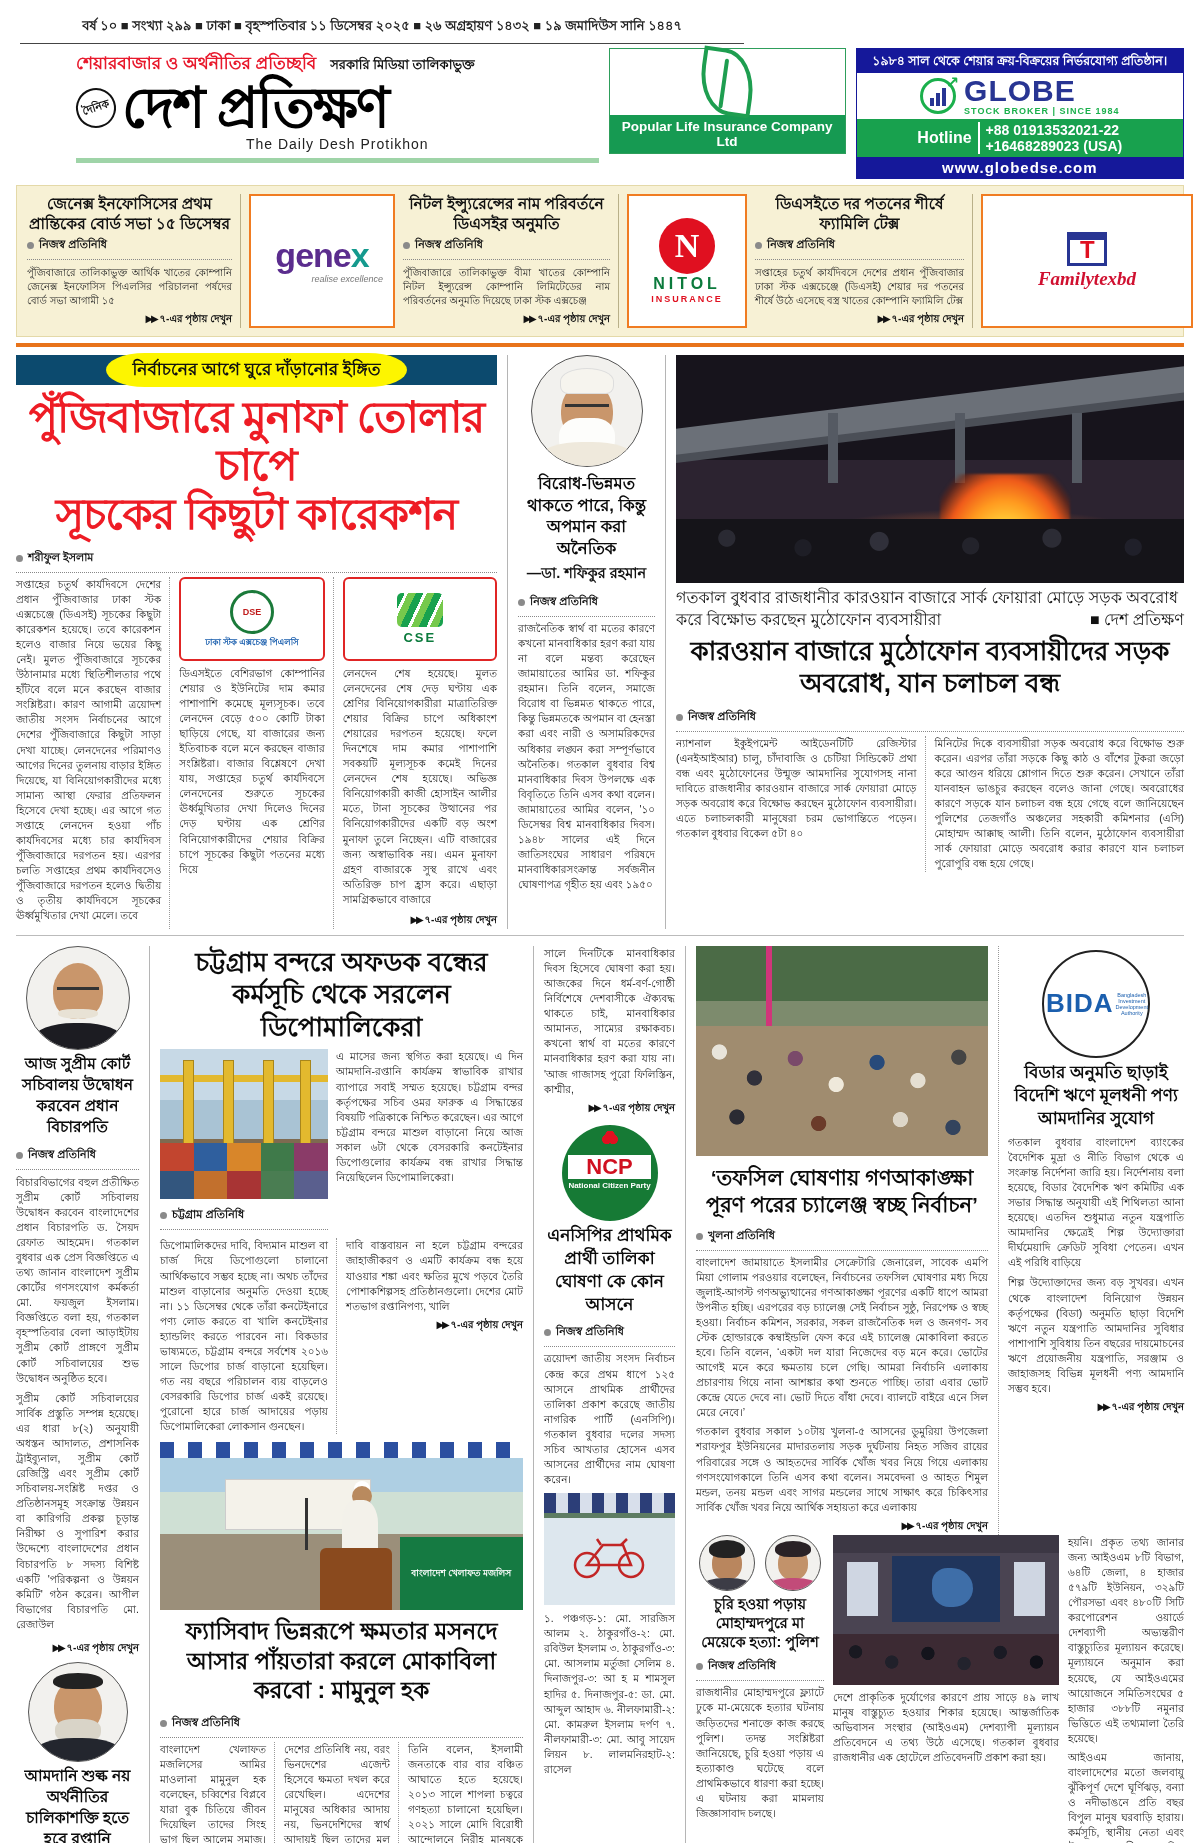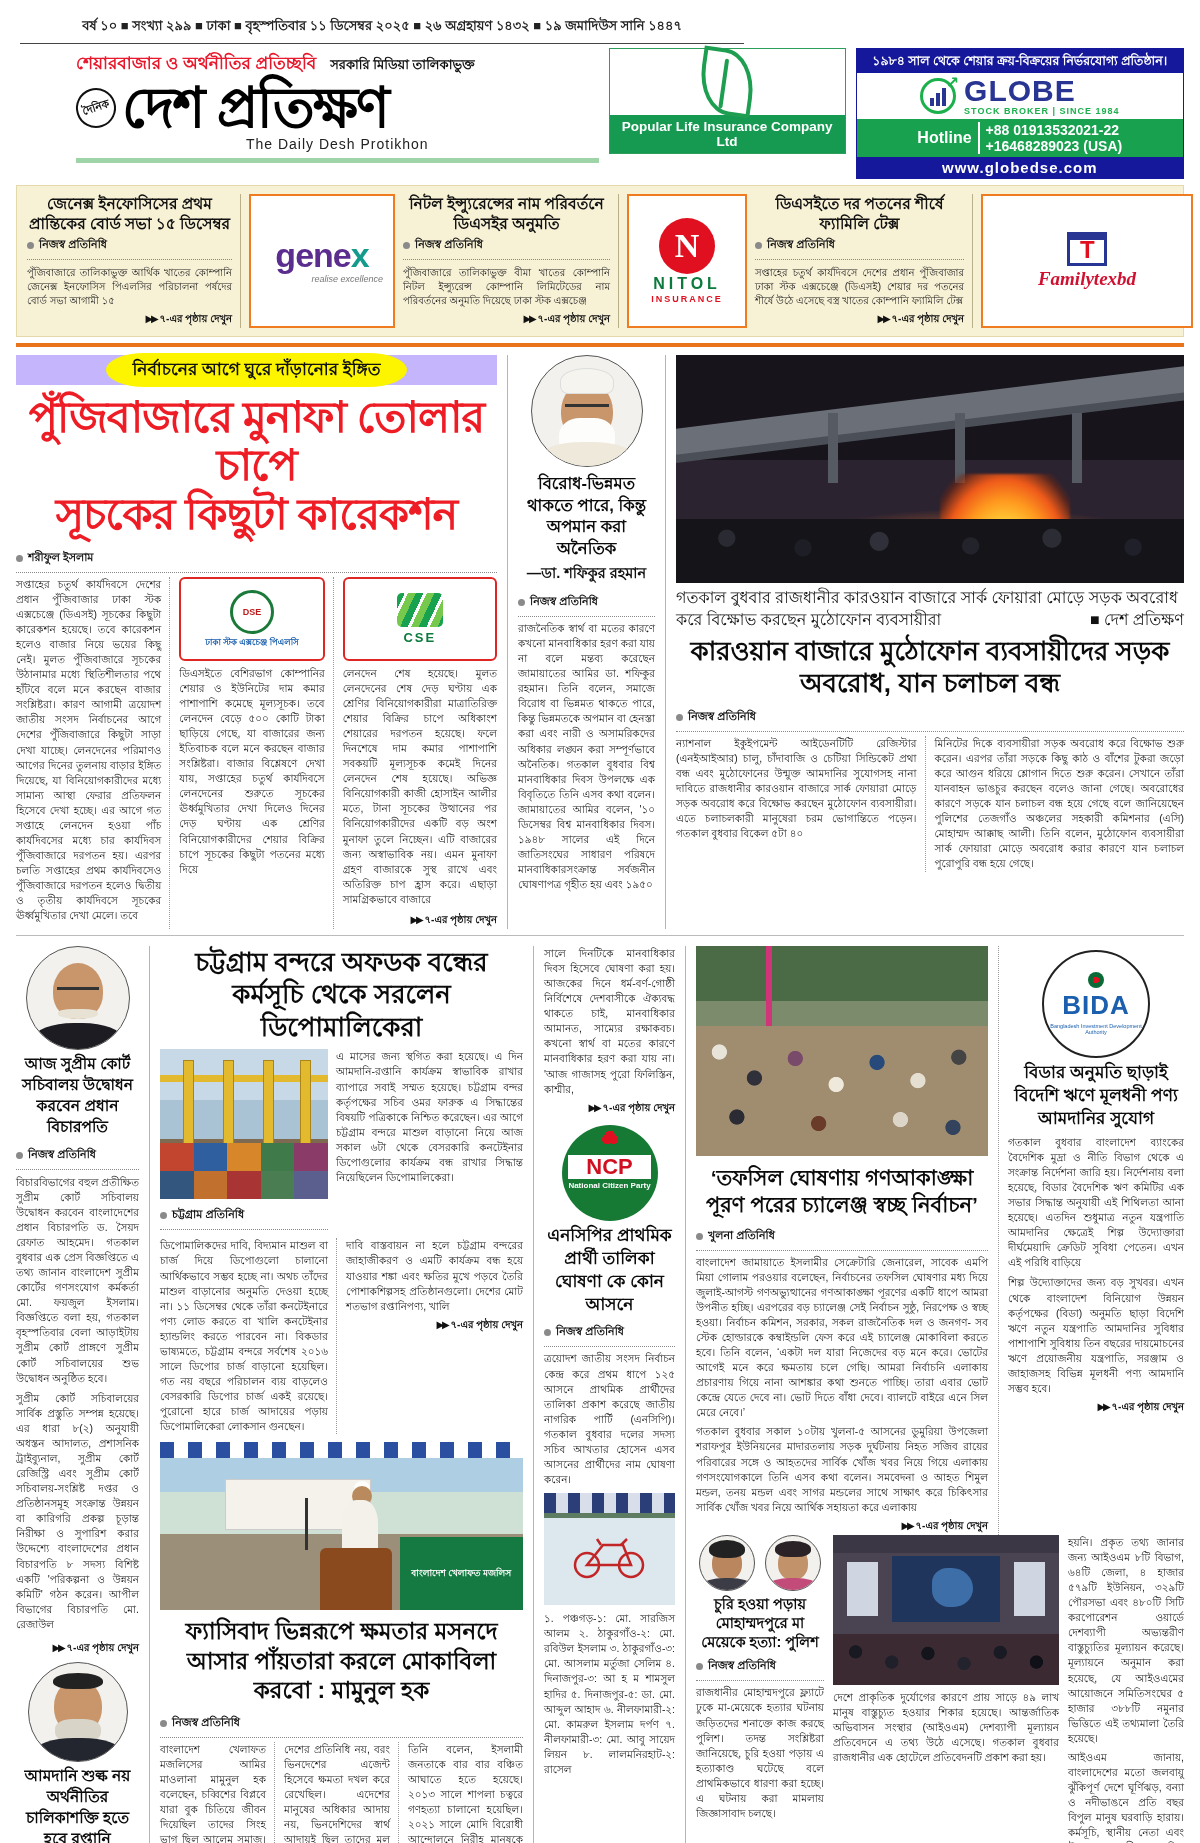--- a/index.html
+++ b/index.html
@@ -88,21 +88,21 @@
   .portrait .head { position:absolute; left:50%; transform:translateX(-50%); background:#c9966b; border-radius:50% 50% 45% 45%; }
   .portrait .cap { position:absolute; left:50%; transform:translateX(-50%); background:#f6f4ee; border-radius:50% 50% 8px 8px; border:1px solid #ddd; }
   .portrait .beard { position:absolute; left:50%; transform:translateX(-50%); background:#fdfdfb; border-radius:45% 45% 60% 60%; }
   .portrait .torso { position:absolute; left:50%; transform:translateX(-50%); border-radius:45% 45% 0 0; }
   .portrait .glasses { position:absolute; left:50%; transform:translateX(-50%); height:3px; background:#333; }
   .portrait .hair { position:absolute; left:50%; transform:translateX(-50%); background:#222; border-radius:50% 50% 40% 40%; }
 
   
   .row1 { display:grid; grid-template-columns: 492px 148px 1fr; gap:10px; margin-top:8px; }
   .vsep-r { border-right:1px solid #b5b5b5; padding-right:10px; }
-  .kicker-bar { background:#c4b5fd; height:30px; position:relative; display:flex; align-items:center; justify-content:center; }
+  .kicker-bar { background:#0c4a6e; height:30px; position:relative; display:flex; align-items:center; justify-content:center; }
   .kicker-lens { background:#fdf500; border-radius:50px/22px; padding:3px 26px; font-weight:bold; font-size:17px; color:#111; }
   .lead-head { color:#ee1c25; font-size:43px; line-height:1.12; margin-top:8px; letter-spacing:-1px; }
   .lead-byline { margin-top:8px; }
   .lead-cols { display:grid; grid-template-columns:1fr 1fr 1fr; gap:9px; margin-top:2px; }
   .lead-col { border-right:1px dotted #999; padding-right:8px; }
   .lead-col:last-child { border-right:none; padding-right:0; }
   .chip { border:2px solid #e02525; border-radius:6px; background:#fff; height:84px; margin-bottom:5px;
     display:flex; flex-direction:column; align-items:center; justify-content:center; gap:3px; }
   .dse-ring { width:44px; height:44px; border:3px solid #1b7a3a; border-radius:50%; display:flex; align-items:center; justify-content:center; font-size:9px; font-weight:bold; color:#c01b1b; }
   .chip-label { font-size:8.5px; font-weight:bold; color:#1b5fae; text-align:center; line-height:1.2; }
@@ -167,21 +167,21 @@
   .rz { display:grid; grid-template-columns: 292px 1fr; gap:10px; }
   .photo-rally { height:210px; background:linear-gradient(#4b6b46 0 26%, #7d8b6d 26% 40%, #b4a183 40%); }
   .photo-rally .pole { position:absolute; left:24%; top:0; width:6px; height:100%; background:#d0357a; }
   .photo-rally .crowd2 { position:absolute; bottom:0; left:0; right:0; height:62%;
     background:radial-gradient(circle 8px at 8% 20%, #e8e4da 90%, transparent), radial-gradient(circle 8px at 20% 40%, #30303a 90%, transparent),
     radial-gradient(circle 8px at 34% 25%, #7a4a6a 90%, transparent), radial-gradient(circle 8px at 48% 45%, #efe9db 90%, transparent),
     radial-gradient(circle 8px at 62% 28%, #274a7a 90%, transparent), radial-gradient(circle 8px at 76% 42%, #e5dfd2 90%, transparent),
     radial-gradient(circle 8px at 90% 24%, #444 90%, transparent), radial-gradient(circle 8px at 14% 70%, #2b2b33 90%, transparent),
     radial-gradient(circle 8px at 42% 75%, #6b3b2a 90%, transparent), radial-gradient(circle 8px at 70% 72%, #ddd6c8 90%, transparent),
     radial-gradient(circle 8px at 88% 78%, #33435d 90%, transparent), #a08c6f; }
-  .bida-logo { width:108px; height:108px; background:#fff; border:2px solid #222; border-radius:50%; margin:4px auto; display:flex; flex-direction:column; align-items:center; justify-content:center; gap:2px; }
+  .bida-logo { width:108px; height:108px; background:#fff; border:2px solid #222; border-radius:50%; margin:4px auto; display:flex; flex-direction:row; align-items:center; justify-content:center; gap:2px; }
   .bida-word { color:#1b5fae; font-size:26px; font-weight:bold; letter-spacing:1px; }
   .bida-emb { width:16px; height:16px; border-radius:50%; background:radial-gradient(circle 5px, #e01020 60%, #0b6b36 61%); }
   .bida-cap { font-size:5.5px; color:#1b5fae; text-align:center; }
   .bida-head { font-size:17px; line-height:1.35; margin-top:4px; }
   .taf-head { font-size:21px; line-height:1.3; margin-top:8px; }
   .iom-head { font-size:27px; line-height:1.3; margin:10px 0 6px; }
   .iom-grid { display:grid; grid-template-columns: 128px 1fr 116px; gap:9px; }
   .photo-conf { height:150px; background:linear-gradient(#3c3744 0 12%, #4a4452 12% 66%, #5d2430 66%); }
   .photo-conf .screen { position:absolute; left:26%; top:14%; width:48%; height:44%; background:#20355c; }
   .photo-conf .map { position:absolute; left:44%; top:22%; width:18%; height:26%; background:#3e6ea8; border-radius:40% 55% 50% 45%; }

